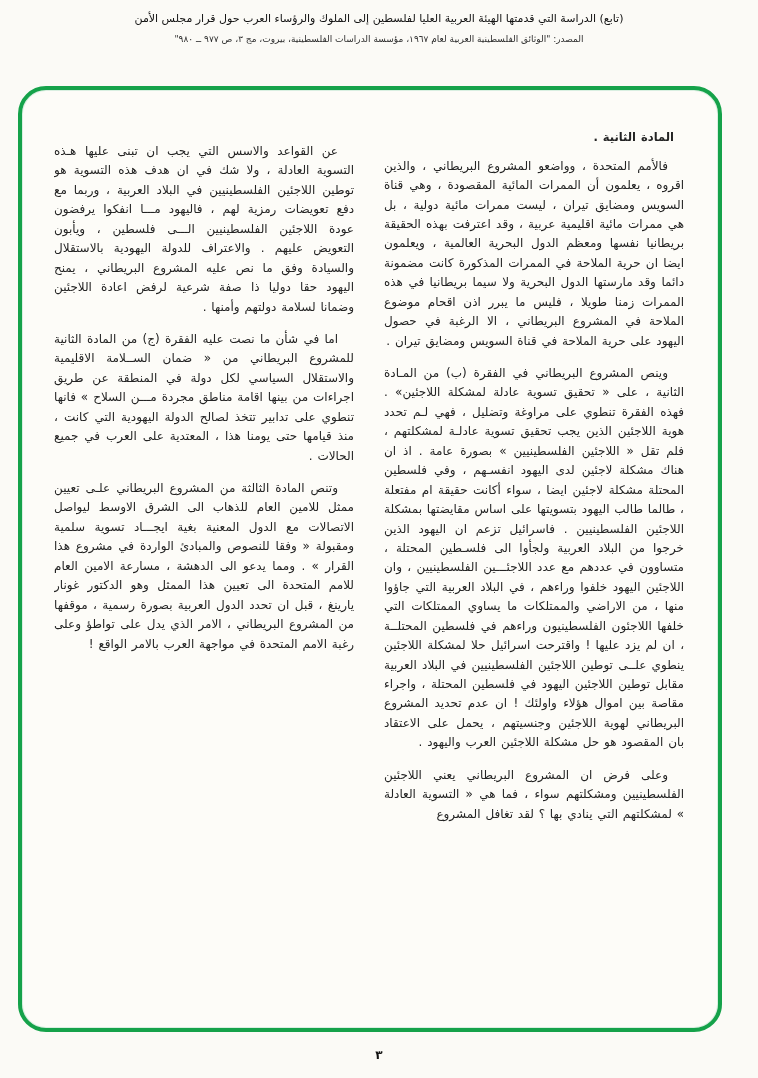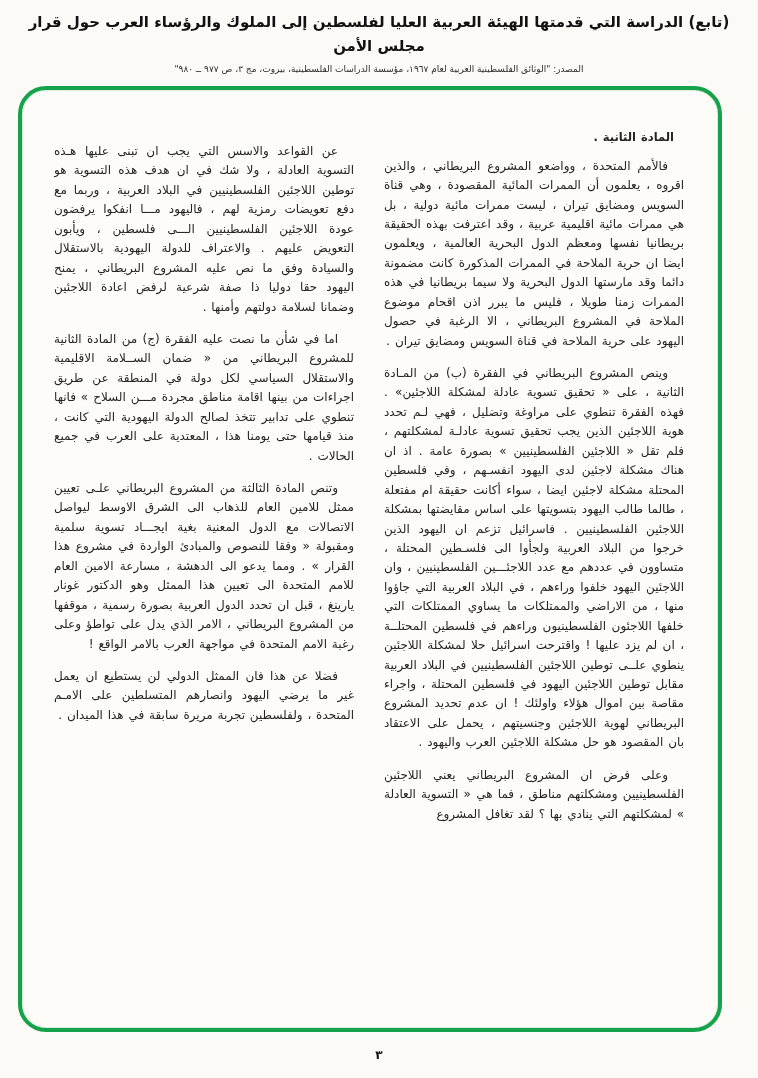--- a/index.html
+++ b/index.html
@@ -8,22 +8,22 @@
     background: #fbfaf6;
     font-family: "DejaVu Sans", sans-serif;
     color: #1f1f1f;
     overflow: hidden;
   }
   .page { position: relative; width: 758px; height: 1078px; }
 
   
   .header { position: absolute; top: 10px; left: 0; right: 0; text-align: center; direction: rtl; }
   .title {
-    font-weight: bold;
-    font-size: 15px;
+    font-weight: normal;
+    font-size: 11px;
     line-height: 1.6;
     padding: 0 26px;
     color: #111;
   }
   .source {
     margin-top: 6px;
     font-size: 9px;
     color: #2d2d2d;
     letter-spacing: 0;
   }
@@ -87,28 +87,27 @@
     <div class="source">المصدر: "الوثائق الفلسطينية العربية لعام ١٩٦٧، مؤسسة الدراسات الفلسطينية، بيروت، مج ٣، ص ٩٧٧ ــ ٩٨٠"</div>
   </div>
 
   <div class="frame">
     <div class="content">
 
       <div class="col col-right">
         <p class="heading">المادة الثانية .</p>
         <p>فالأمم المتحدة ، وواضعو المشروع البريطاني ، والذين اقروه ، يعلمون أن الممرات المائية المقصودة ، وهي قناة السويس ومضايق تيران ، ليست ممرات مائية دولية ، بل هي ممرات مائية اقليمية عربية ، وقد اعترفت بهذه الحقيقة بريطانيا نفسها ومعظم الدول البحرية العالمية ، ويعلمون ايضا ان حرية الملاحة في الممرات المذكورة كانت مضمونة دائما وقد مارستها الدول البحرية ولا سيما بريطانيا في هذه الممرات زمنا طويلا ، فليس ما يبرر اذن اقحام موضوع الملاحة في المشروع البريطاني ، الا الرغبة في حصول اليهود على حرية الملاحة في قناة السويس ومضايق تيران .</p>
         <p>وينص المشروع البريطاني في الفقرة (ب) من المـادة الثانية ، على « تحقيق تسوية عادلة لمشكلة اللاجئين» . فهذه الفقرة تنطوي على مراوغة وتضليل ، فهي لـم تحدد هوية اللاجئين الذين يجب تحقيق تسوية عادلـة لمشكلتهم ، فلم تقل « اللاجئين الفلسطينيين » بصورة عامة . اذ ان هناك مشكلة لاجئين لدى اليهود انفسـهم ، وفي فلسطين المحتلة مشكلة لاجئين ايضا ، سواء أكانت حقيقة ام مفتعلة ، طالما طالب اليهود بتسويتها على اساس مقايضتها بمشكلة اللاجئين الفلسطينيين . فاسرائيل تزعم ان اليهود الذين خرجوا من البلاد العربية ولجأوا الى فلسـطين المحتلة ، متساوون في عددهم مع عدد اللاجئـــين الفلسطينيين ، وان اللاجئين اليهود خلفوا وراءهم ، في البلاد العربية التي جاؤوا منها ، من الاراضي والممتلكات ما يساوي الممتلكات التي خلفها اللاجئون الفلسطينيون وراءهم في فلسطين المحتلــة ، ان لم يزد عليها ! واقترحت اسرائيل حلا لمشكلة اللاجئين ينطوي علــى توطين اللاجئين الفلسطينيين في البلاد العربية مقابل توطين اللاجئين اليهود في فلسطين المحتلة ، واجراء مقاصة بين اموال هؤلاء واولئك ! ان عدم تحديد المشروع البريطاني لهوية اللاجئين وجنسيتهم ، يحمل على الاعتقاد بان المقصود هو حل مشكلة اللاجئين العرب واليهود .</p>
-        <p>وعلى فرض ان المشروع البريطاني يعني اللاجئين الفلسطينيين ومشكلتهم مناطق ، فما هي « التسوية العادلة » لمشكلتهم التي ينادي بها ؟ لقد تغافل المشروع</p>
+        <p>وعلى فرض ان المشروع البريطاني يعني اللاجئين الفلسطينيين ومشكلتهم سواء ، فما هي « التسوية العادلة » لمشكلتهم التي ينادي بها ؟ لقد تغافل المشروع</p>
       </div>
 
       <div class="col col-left">
         <p>عن القواعد والاسس التي يجب ان تبنى عليها هـذه التسوية العادلة ، ولا شك في ان هدف هذه التسوية هو توطين اللاجئين الفلسطينيين في البلاد العربية ، وربما مع دفع تعويضات رمزية لهم ، فاليهود مـــا انفكوا يرفضون عودة اللاجئين الفلسطينيين الـــى فلسطين ، ويأبون التعويض عليهم . والاعتراف للدولة اليهودية بالاستقلال والسيادة وفق ما نص عليه المشروع البريطاني ، يمنح اليهود حقا دوليا ذا صفة شرعية لرفض اعادة اللاجئين وضمانا لسلامة دولتهم وأمنها .</p>
         <p>اما في شأن ما نصت عليه الفقرة (ج) من المادة الثانية للمشروع البريطاني من « ضمان الســلامة الاقليمية والاستقلال السياسي لكل دولة في المنطقة عن طريق اجراءات من بينها اقامة مناطق مجردة مـــن السلاح » فانها تنطوي على تدابير تتخذ لصالح الدولة اليهودية التي كانت ، منذ قيامها حتى يومنا هذا ، المعتدية على العرب في جميع الحالات .</p>
         <p>وتنص المادة الثالثة من المشروع البريطاني علـى تعيين ممثل للامين العام للذهاب الى الشرق الاوسط ليواصل الاتصالات مع الدول المعنية بغية ايجـــاد تسوية سلمية ومقبولة « وفقا للنصوص والمبادئ الواردة في مشروع هذا القرار » . ومما يدعو الى الدهشة ، مسارعة الامين العام للامم المتحدة الى تعيين هذا الممثل وهو الدكتور غونار يارينغ ، قبل ان تحدد الدول العربية بصورة رسمية ، موقفها من المشروع البريطاني ، الامر الذي يدل على تواطؤ وعلى رغبة الامم المتحدة في مواجهة العرب بالامر الواقع !</p>
-        <p>فضلا عن هذا فان الممثل الدولي لن يستطيع ان يعمل غير ما يرضي اليهود وانصارهم المتسلطين على الامـم المتحدة ، ولفلسطين تجربة مريرة سابقة في هذا الميدان .</p>
       </div>
 
     </div>
   </div>
 
   <div class="page-num">٣</div>
 
 </div>
 
 </body></html>

